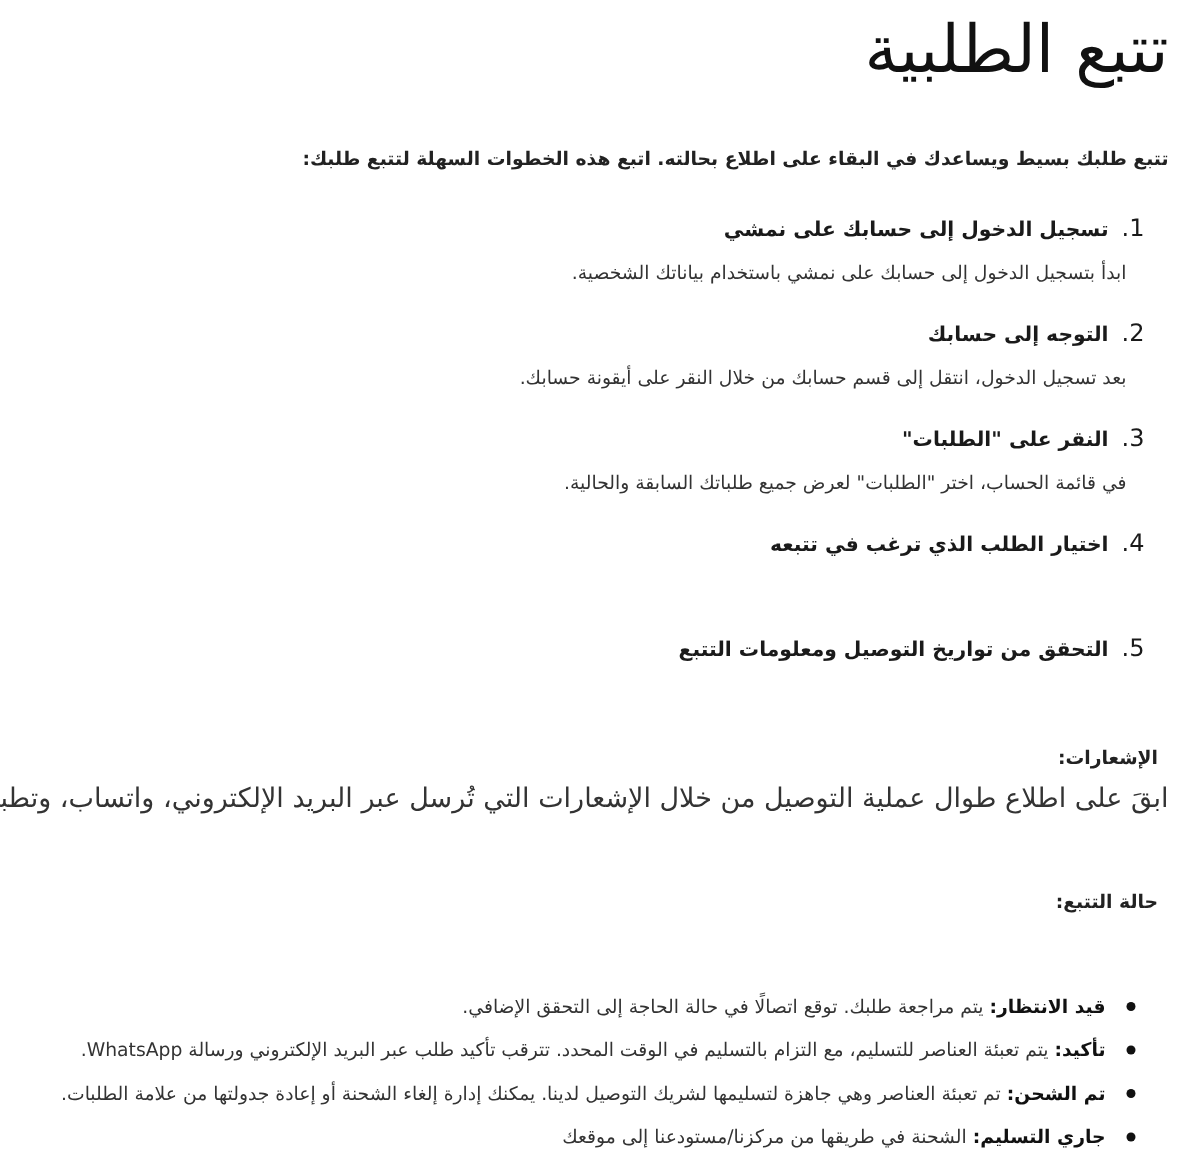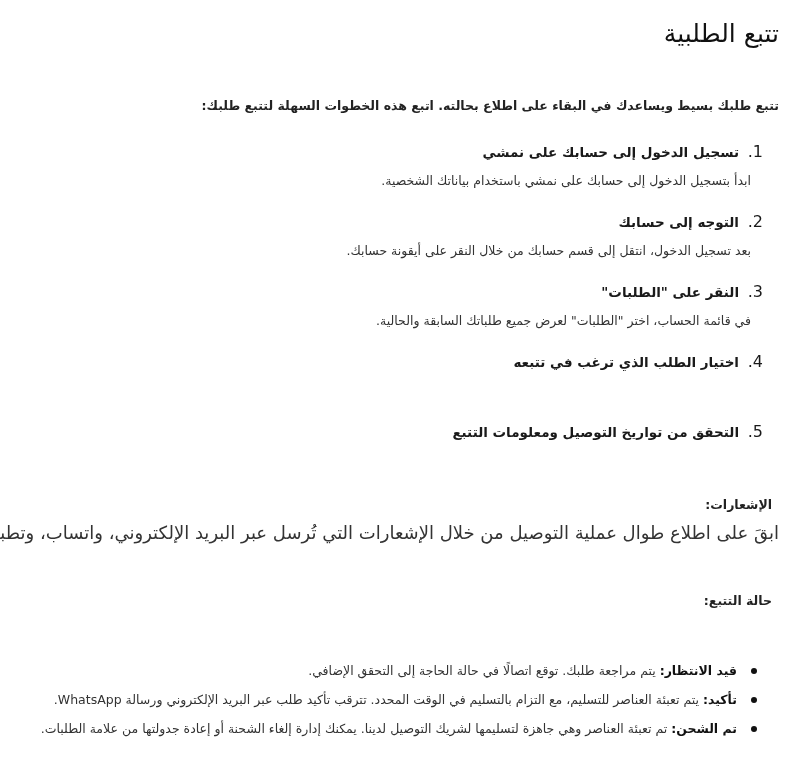--- a/index.html
+++ b/index.html
@@ -18,21 +18,21 @@
     .page {
       position: relative;
       width: 787px;
       height: 778px;
     }
     .title {
       position: absolute;
       right: 8px;
       top: 6px;
       margin: 0;
-      font-size: 25px;
+      font-size: 44px;
       font-weight: normal;
       color: #111;
       line-height: 56px;
     }
     .intro {
       position: absolute;
       right: 8px;
       top: 98px;
       font-size: 12.5px;
       font-weight: bold;
@@ -167,15 +167,19 @@
       <span class="status-label">قيد الانتظار:</span><span> يتم مراجعة طلبك. توقع اتصالًا في حالة الحاجة إلى التحقق الإضافي.</span>
     </li>
     <li class="status-item">
       <span class="bullet"></span>
       <span class="status-label">تأكيد:</span><span> يتم تعبئة العناصر للتسليم، مع التزام بالتسليم في الوقت المحدد. تترقب تأكيد طلب عبر البريد الإلكتروني ورسالة WhatsApp.</span>
     </li>
     <li class="status-item">
       <span class="bullet"></span>
       <span class="status-label">تم الشحن:</span><span>  تم تعبئة العناصر وهي جاهزة لتسليمها لشريك التوصيل لدينا. يمكنك إدارة إلغاء الشحنة أو إعادة جدولتها من علامة الطلبات.</span>
     </li>
+    <li class="status-item">
+      <span class="bullet"></span>
+      <span class="status-label">جاري التسليم:</span><span> الشحنة في طريقها من مركزنا/مستودعنا إلى موقعك</span>
+    </li>
   </ul>
 
 </div>
 
 </body></html>

